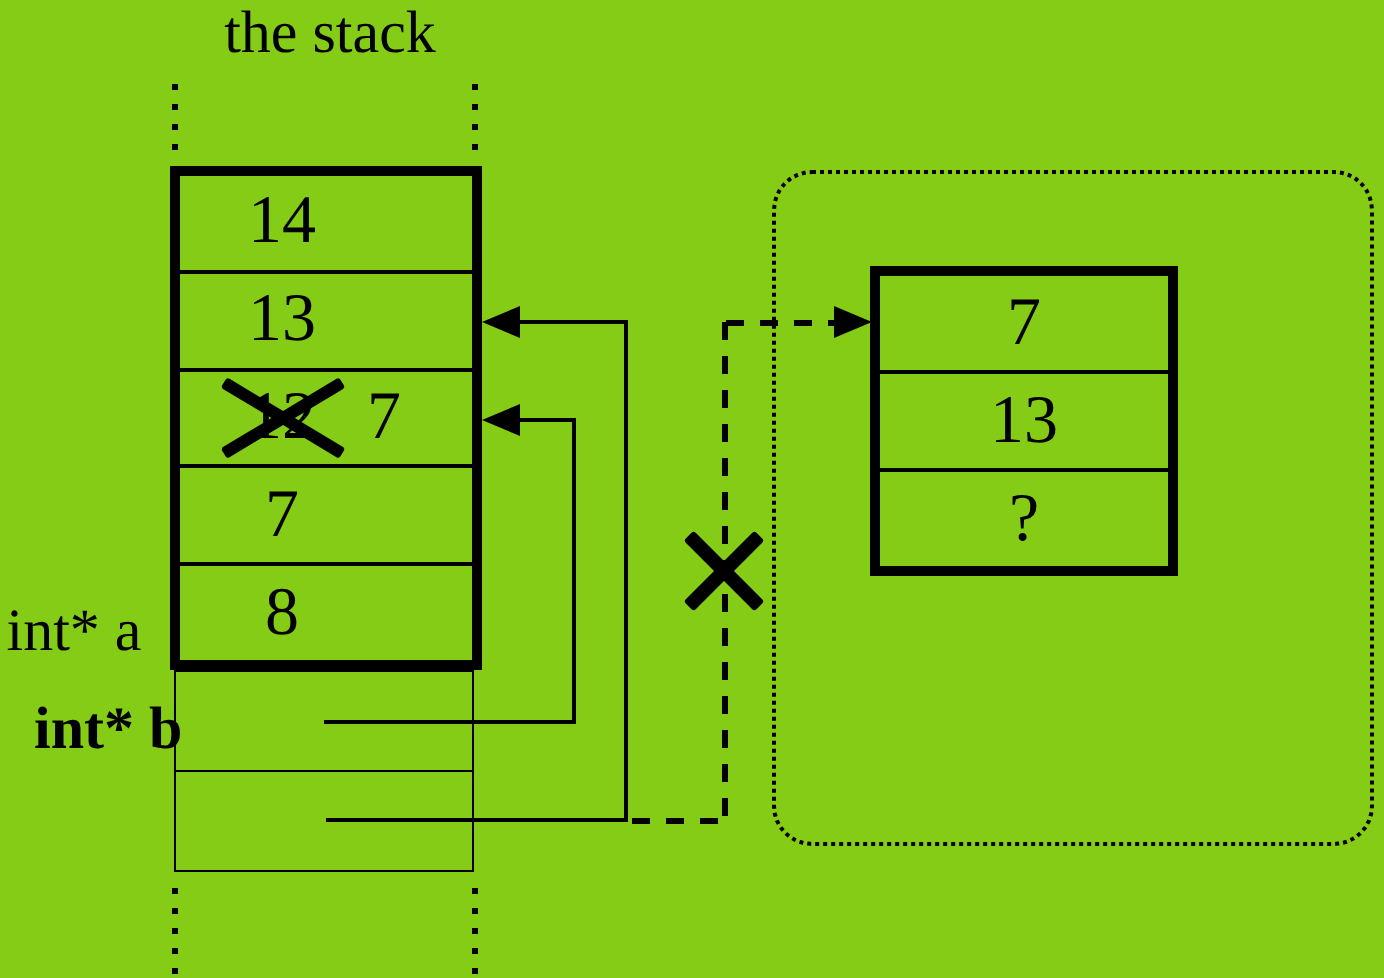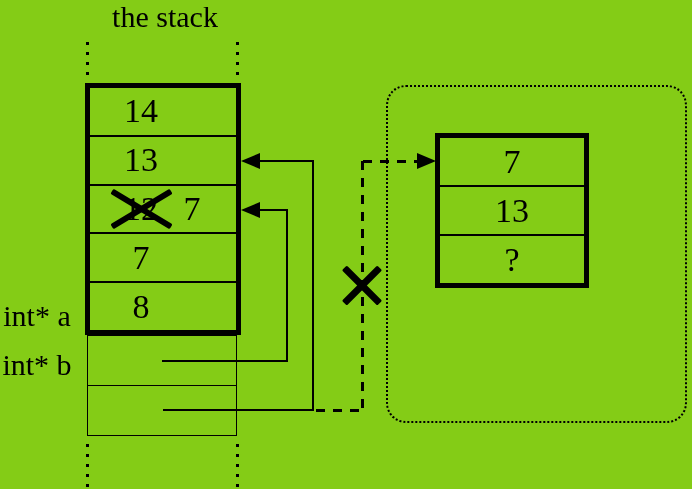--- a/index.html
+++ b/index.html
@@ -130,21 +130,21 @@
       <span class="cell-num">8</span>
     </div>
   </div>
 
   <div class="abs sub-frame">
     <div class="slot"></div>
     <div class="slot"></div>
   </div>
 
   <div class="abs ptr-label" style="left:0px; top:301px; width:74px;">int* a</div>
-  <div class="abs ptr-label" style="left:0px; top:350px; width:74px;">int* b</div>
+  <div class="abs ptr-label" style="left:17px; top:350px; width:74px;font-weight:bold;">int* b</div>
 
   <div class="abs line" style="left:162px; top:360px; width:126px; height:2px;"></div>
   <div class="abs line" style="left:286px; top:210px; width:2px; height:152px;"></div>
   <div class="abs line" style="left:257px; top:209px; width:31px; height:2px;"></div>
   <div class="abs arrow-left" style="left:241px; top:202px;"></div>
 
   <div class="abs line" style="left:163px; top:409px; width:151px; height:2px;"></div>
   <div class="abs line" style="left:312px; top:160px; width:2px; height:251px;"></div>
   <div class="abs line" style="left:257px; top:160px; width:57px; height:2px;"></div>
   <div class="abs arrow-left" style="left:241px; top:153px;"></div>

